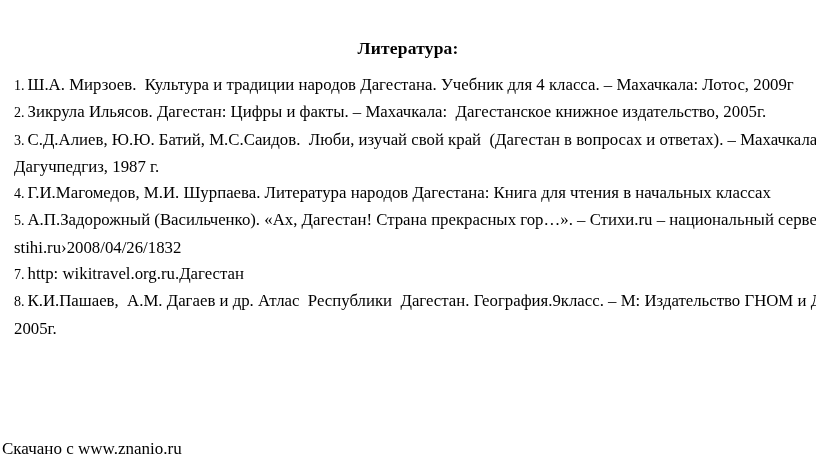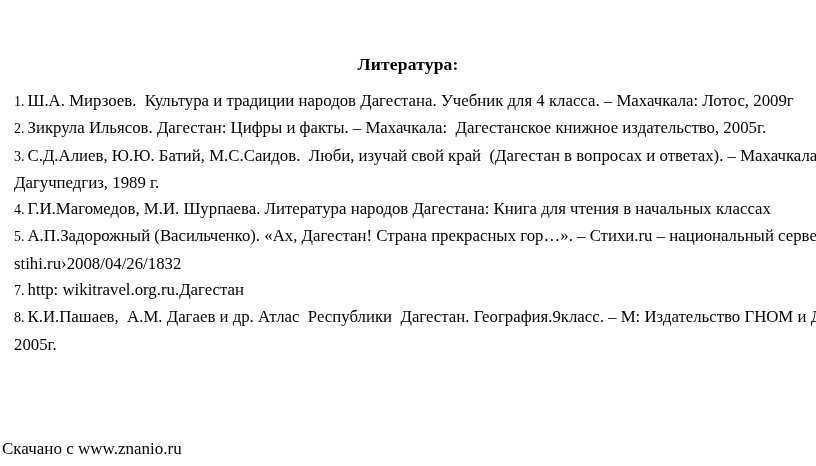--- a/index.html
+++ b/index.html
@@ -16,21 +16,21 @@
     color: #000000;
   }
   .doc {
     padding-top: 38px;
   }
   .title {
     font-size: 17.5px;
     font-weight: bold;
     text-align: center;
     line-height: 21px;
-    margin: 16px 0 13px 0;
+    margin: 0 0 13px 0;
     letter-spacing: 0.2px;
   }
   .refs {
     padding-left: 14px;
     padding-right: 8px;
   }
   .line {
     font-size: 16.8px;
     line-height: 26.3px;
     white-space: pre;
@@ -60,21 +60,21 @@
     <div class="ref">
       <div class="line"><span class="num">1.</span><span class="txt">Ш.А. Мирзоев.  Культура и традиции народов Дагестана. Учебник для 4 класса. – Махачкала: Лотос, 2009г</span></div>
     </div>
 
     <div class="ref">
       <div class="line"><span class="num">2.</span><span class="txt">Зикрула Ильясов. Дагестан: Цифры и факты. – Махачкала:  Дагестанское книжное издательство, 2005г.</span></div>
     </div>
 
     <div class="ref">
       <div class="line"><span class="num">3.</span><span class="txt">С.Д.Алиев, Ю.Ю. Батий, М.С.Саидов.  Люби, изучай свой край  (Дагестан в вопросах и ответах). – Махачкала:</span></div>
-      <div class="line">Дагучпедгиз, 1989 г.</div>
+      <div class="line">Дагучпедгиз, 1987 г.</div>
     </div>
 
     <div class="ref">
       <div class="line"><span class="num">4.</span><span class="txt">Г.И.Магомедов, М.И. Шурпаева. Литература народов Дагестана: Книга для чтения в начальных классах</span></div>
     </div>
 
     <div class="ref">
       <div class="line"><span class="num">5.</span><span class="txt">А.П.Задорожный (Васильченко). «Ах, Дагестан! Страна прекрасных гор…». – Стихи.ru – национальный сервер.</span></div>
     </div>
 

